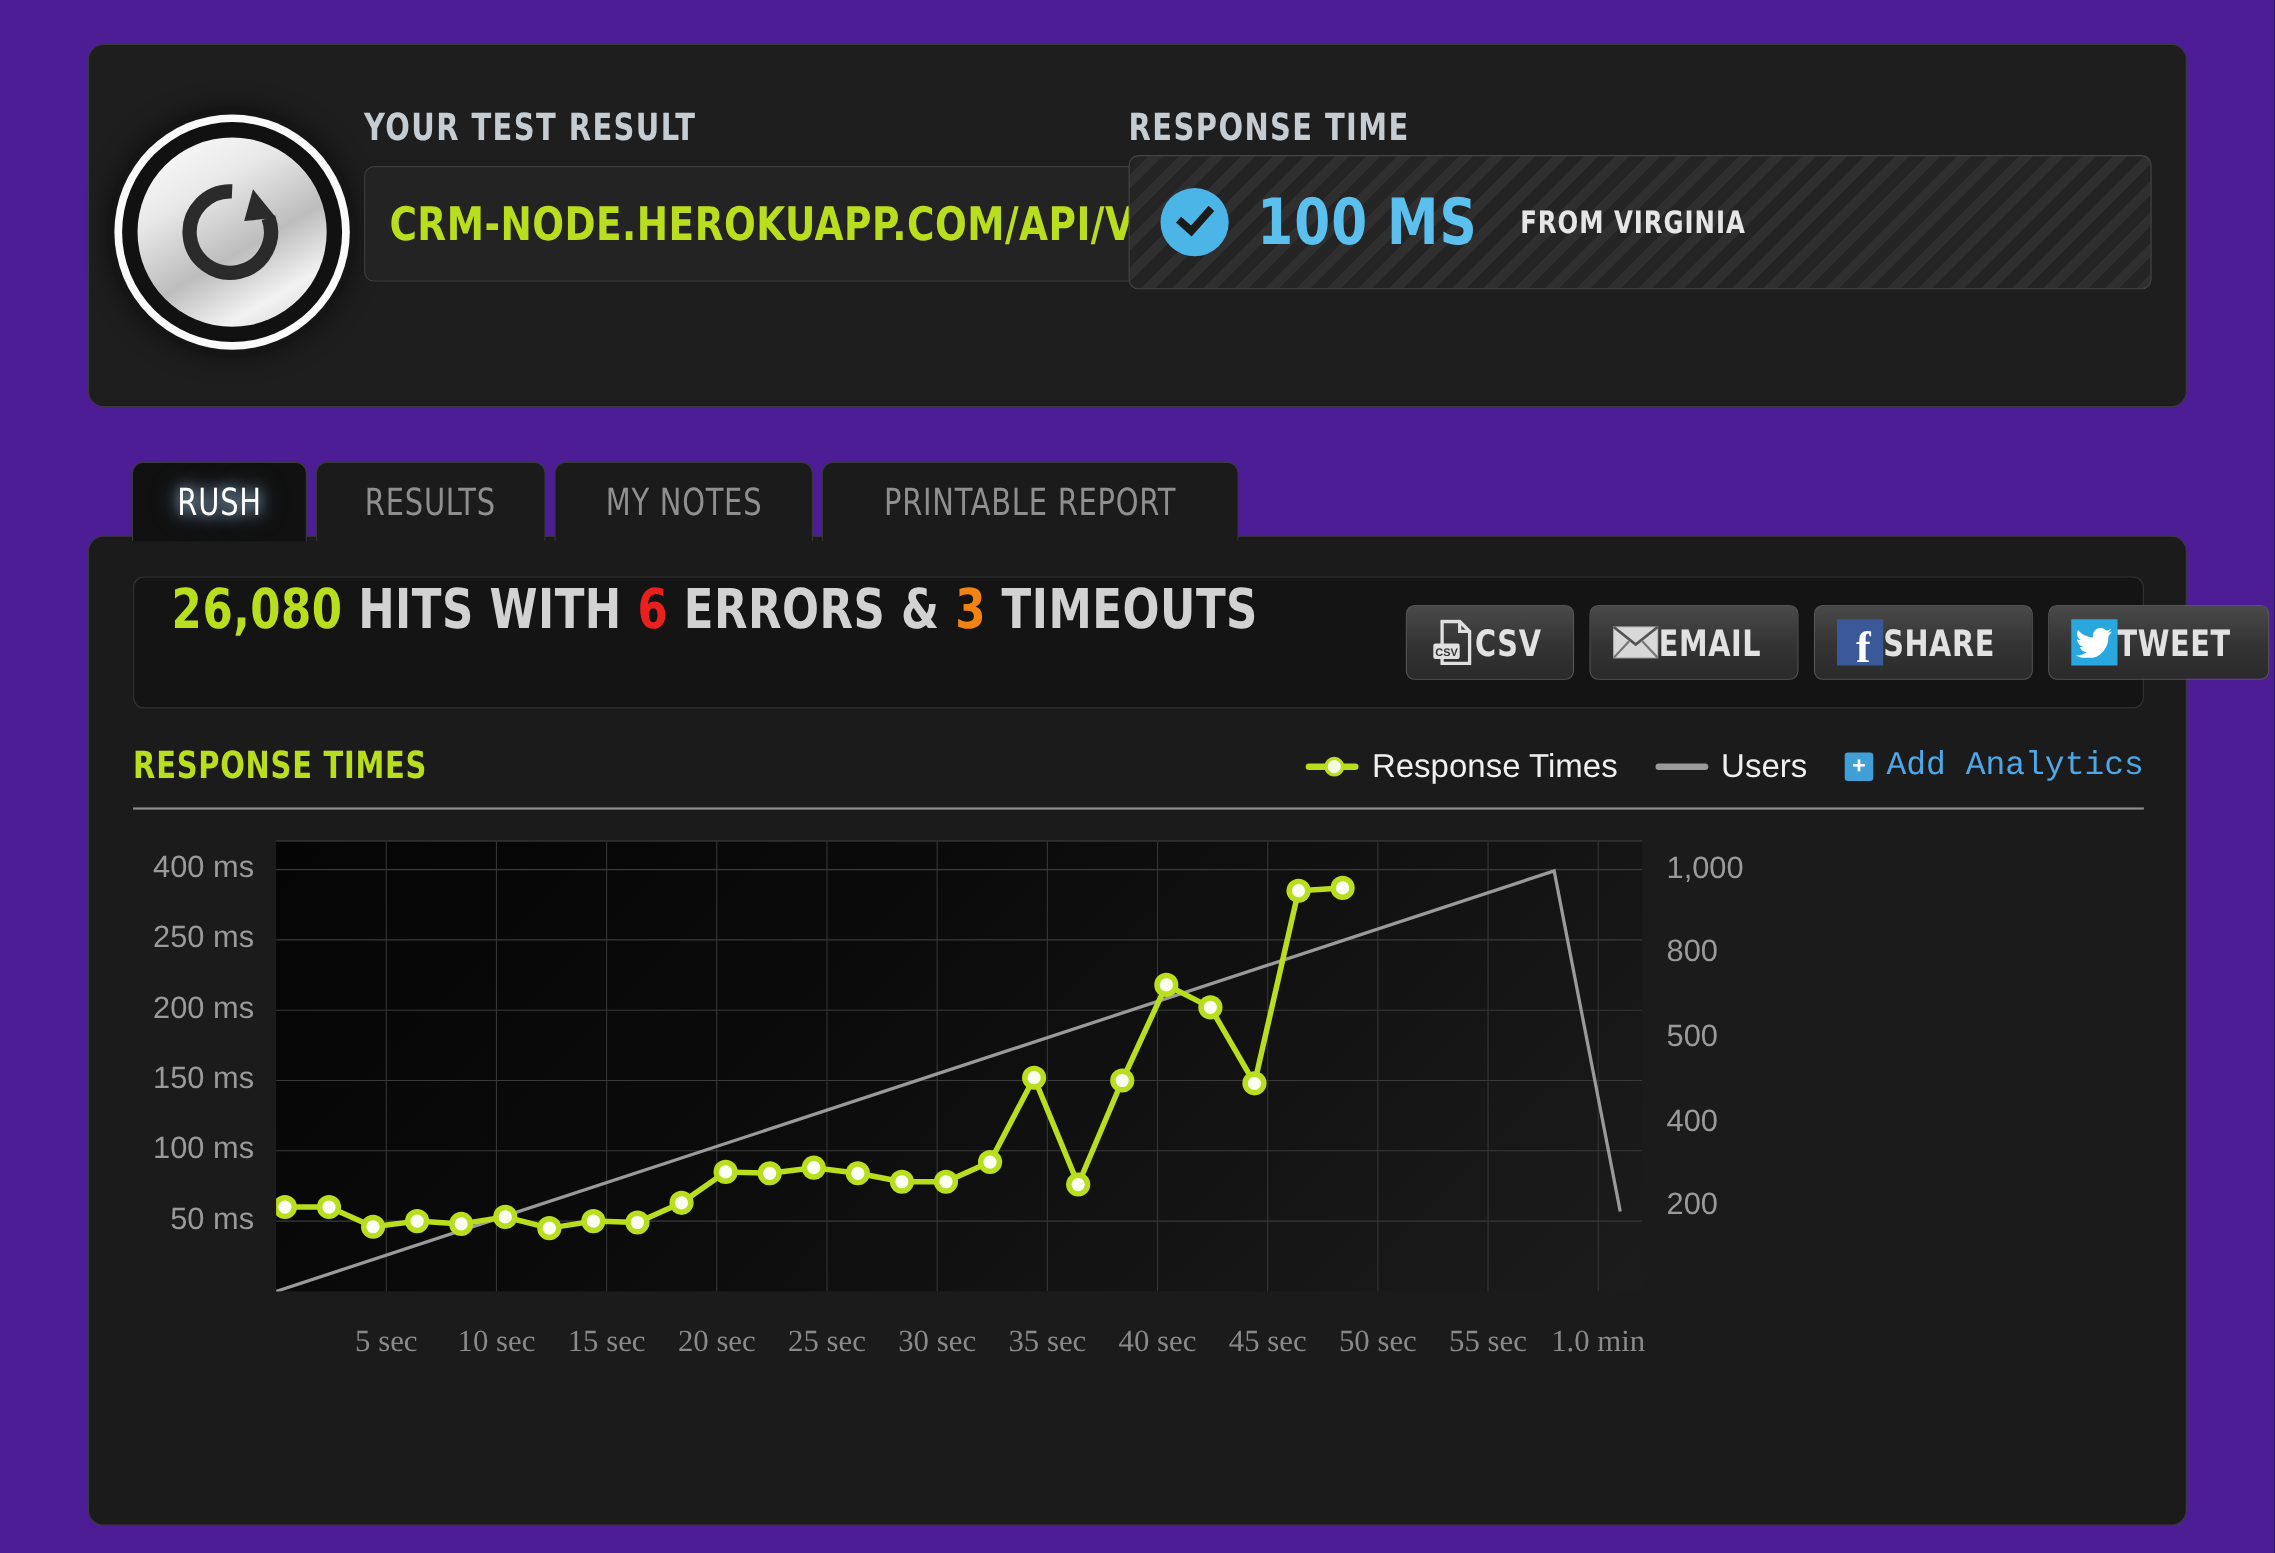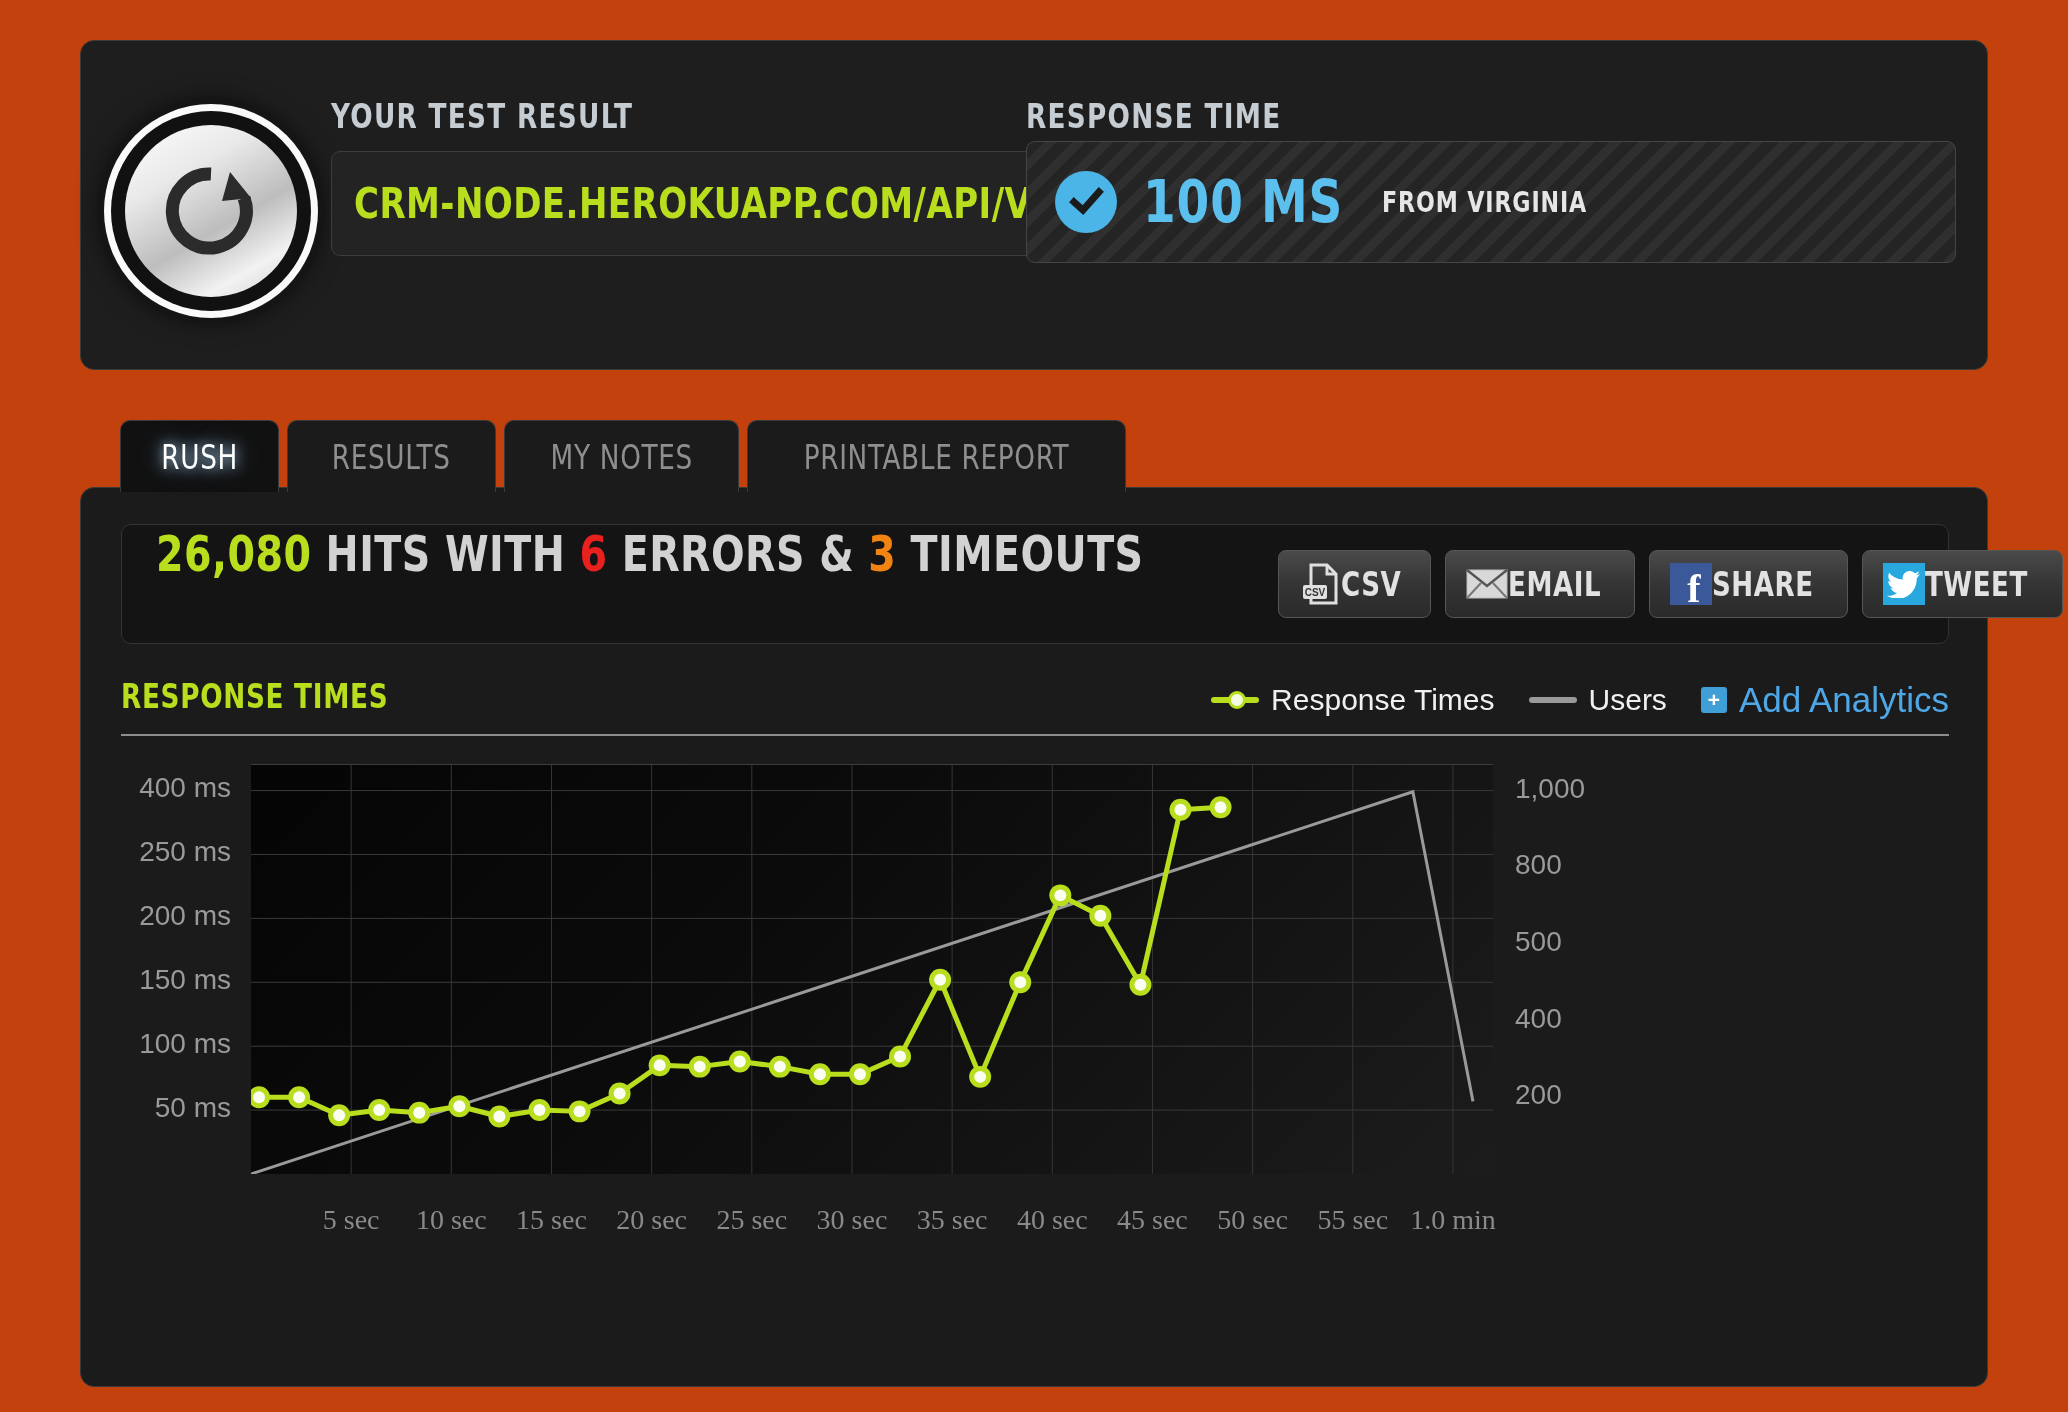--- a/index.html
+++ b/index.html
@@ -2,21 +2,21 @@
 <html><head>
 <meta charset="utf-8">
 <style>
   * { box-sizing: border-box; margin: 0; padding: 0; }
   html, body {
     width: 2068px; height: 1412px;
     background: #0d0d0d;
     font-family: "Liberation Sans", sans-serif;
     overflow: hidden;
   }
-  .page { position: relative; width: 2068px; height: 1412px; background: #c2410c; }
+  .page { position: relative; width: 2068px; height: 1412px; background: #4c1d95; }
 
   
   .top-card {
     position: absolute; left: 80px; top: 40px; width: 1908px; height: 330px;
     background: #1e1e1e; border: 1px solid #3a3a3a; border-radius: 14px;
   }
   .refresh-badge {
     position: absolute; left: 30px; top: 70px; width: 200px; height: 200px;
     border-radius: 50%;
     background: #111;
@@ -132,21 +132,21 @@
   .chart-title {
     font-family: "DejaVu Sans Condensed","Liberation Sans Narrow","Liberation Sans",sans-serif;
     font-weight: bold; font-size: 34px; color: #b9de1e; letter-spacing: .8px;
     text-transform: uppercase; transform: scaleX(0.86); transform-origin: left center;
     display: inline-block;
   }
   .head-rule { position: absolute; left: 0; top: 58px; width: 1828px; height: 2px; background: #8d8d8d; }
   .legend { position: absolute; right: 0; top: 4px; display: flex; align-items: center; gap: 34px; }
   .lg-item { display: flex; align-items: center; gap: 12px; }
   .lg-text { font-size: 30px; color: #f0f0f0; font-family: "Liberation Sans", sans-serif; }
-  .lg-link { font-size: 35px; color: #4ea8e8; font-family: Liberation Sans, sans-serif; cursor: pointer; }
+  .lg-link { font-size: 30px; color: #4ea8e8; font-family: Liberation Mono, monospace; cursor: pointer; }
   .lg-swatch-green { width: 48px; height: 6px; background: #b9de1e; position: relative; border-radius: 3px; }
   .lg-swatch-green::after {
     content:''; position:absolute; left: 17px; top: -6px; width: 18px; height: 18px;
     border-radius: 50%; background: #f4f9e2; border: 3px solid #b9de1e; box-sizing: border-box;
   }
   .lg-swatch-gray { width: 48px; height: 6px; background: #9a9a9a; border-radius: 3px; }
   .lg-plus {
     width: 26px; height: 26px; background: #3f9fd6; border-radius: 3px; color: #fff;
     font-size: 21px; line-height: 26px; text-align: center; font-weight: bold;
   }

